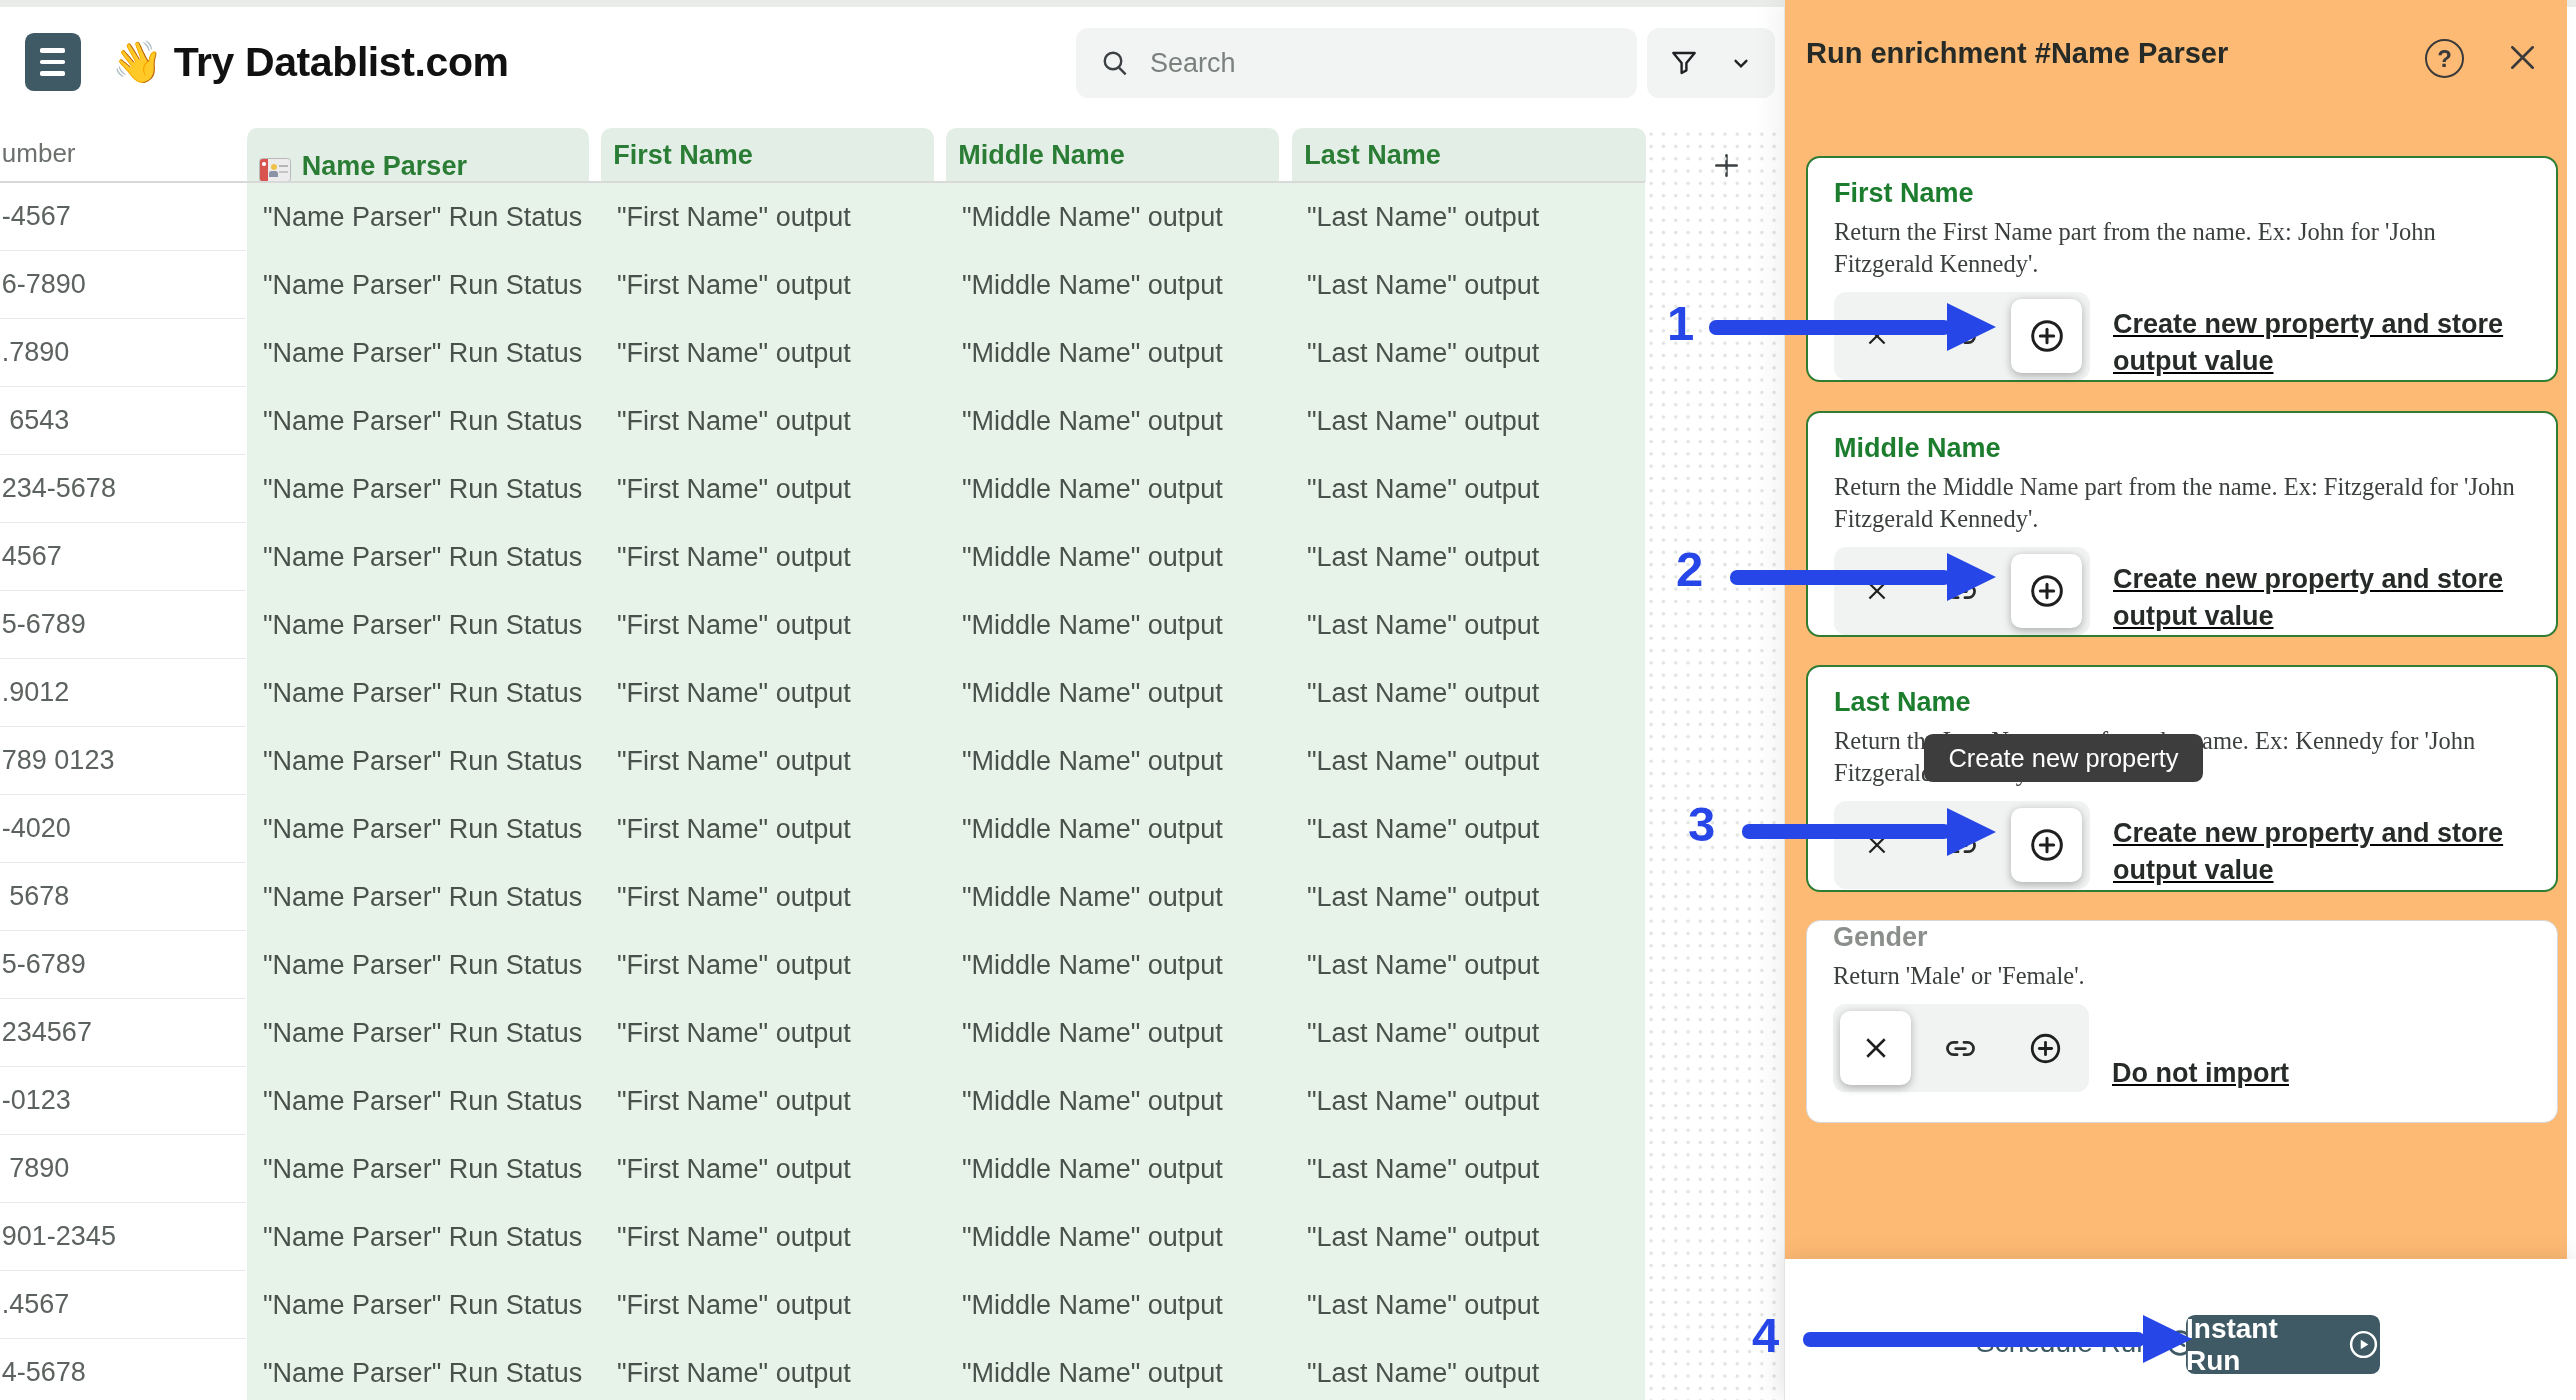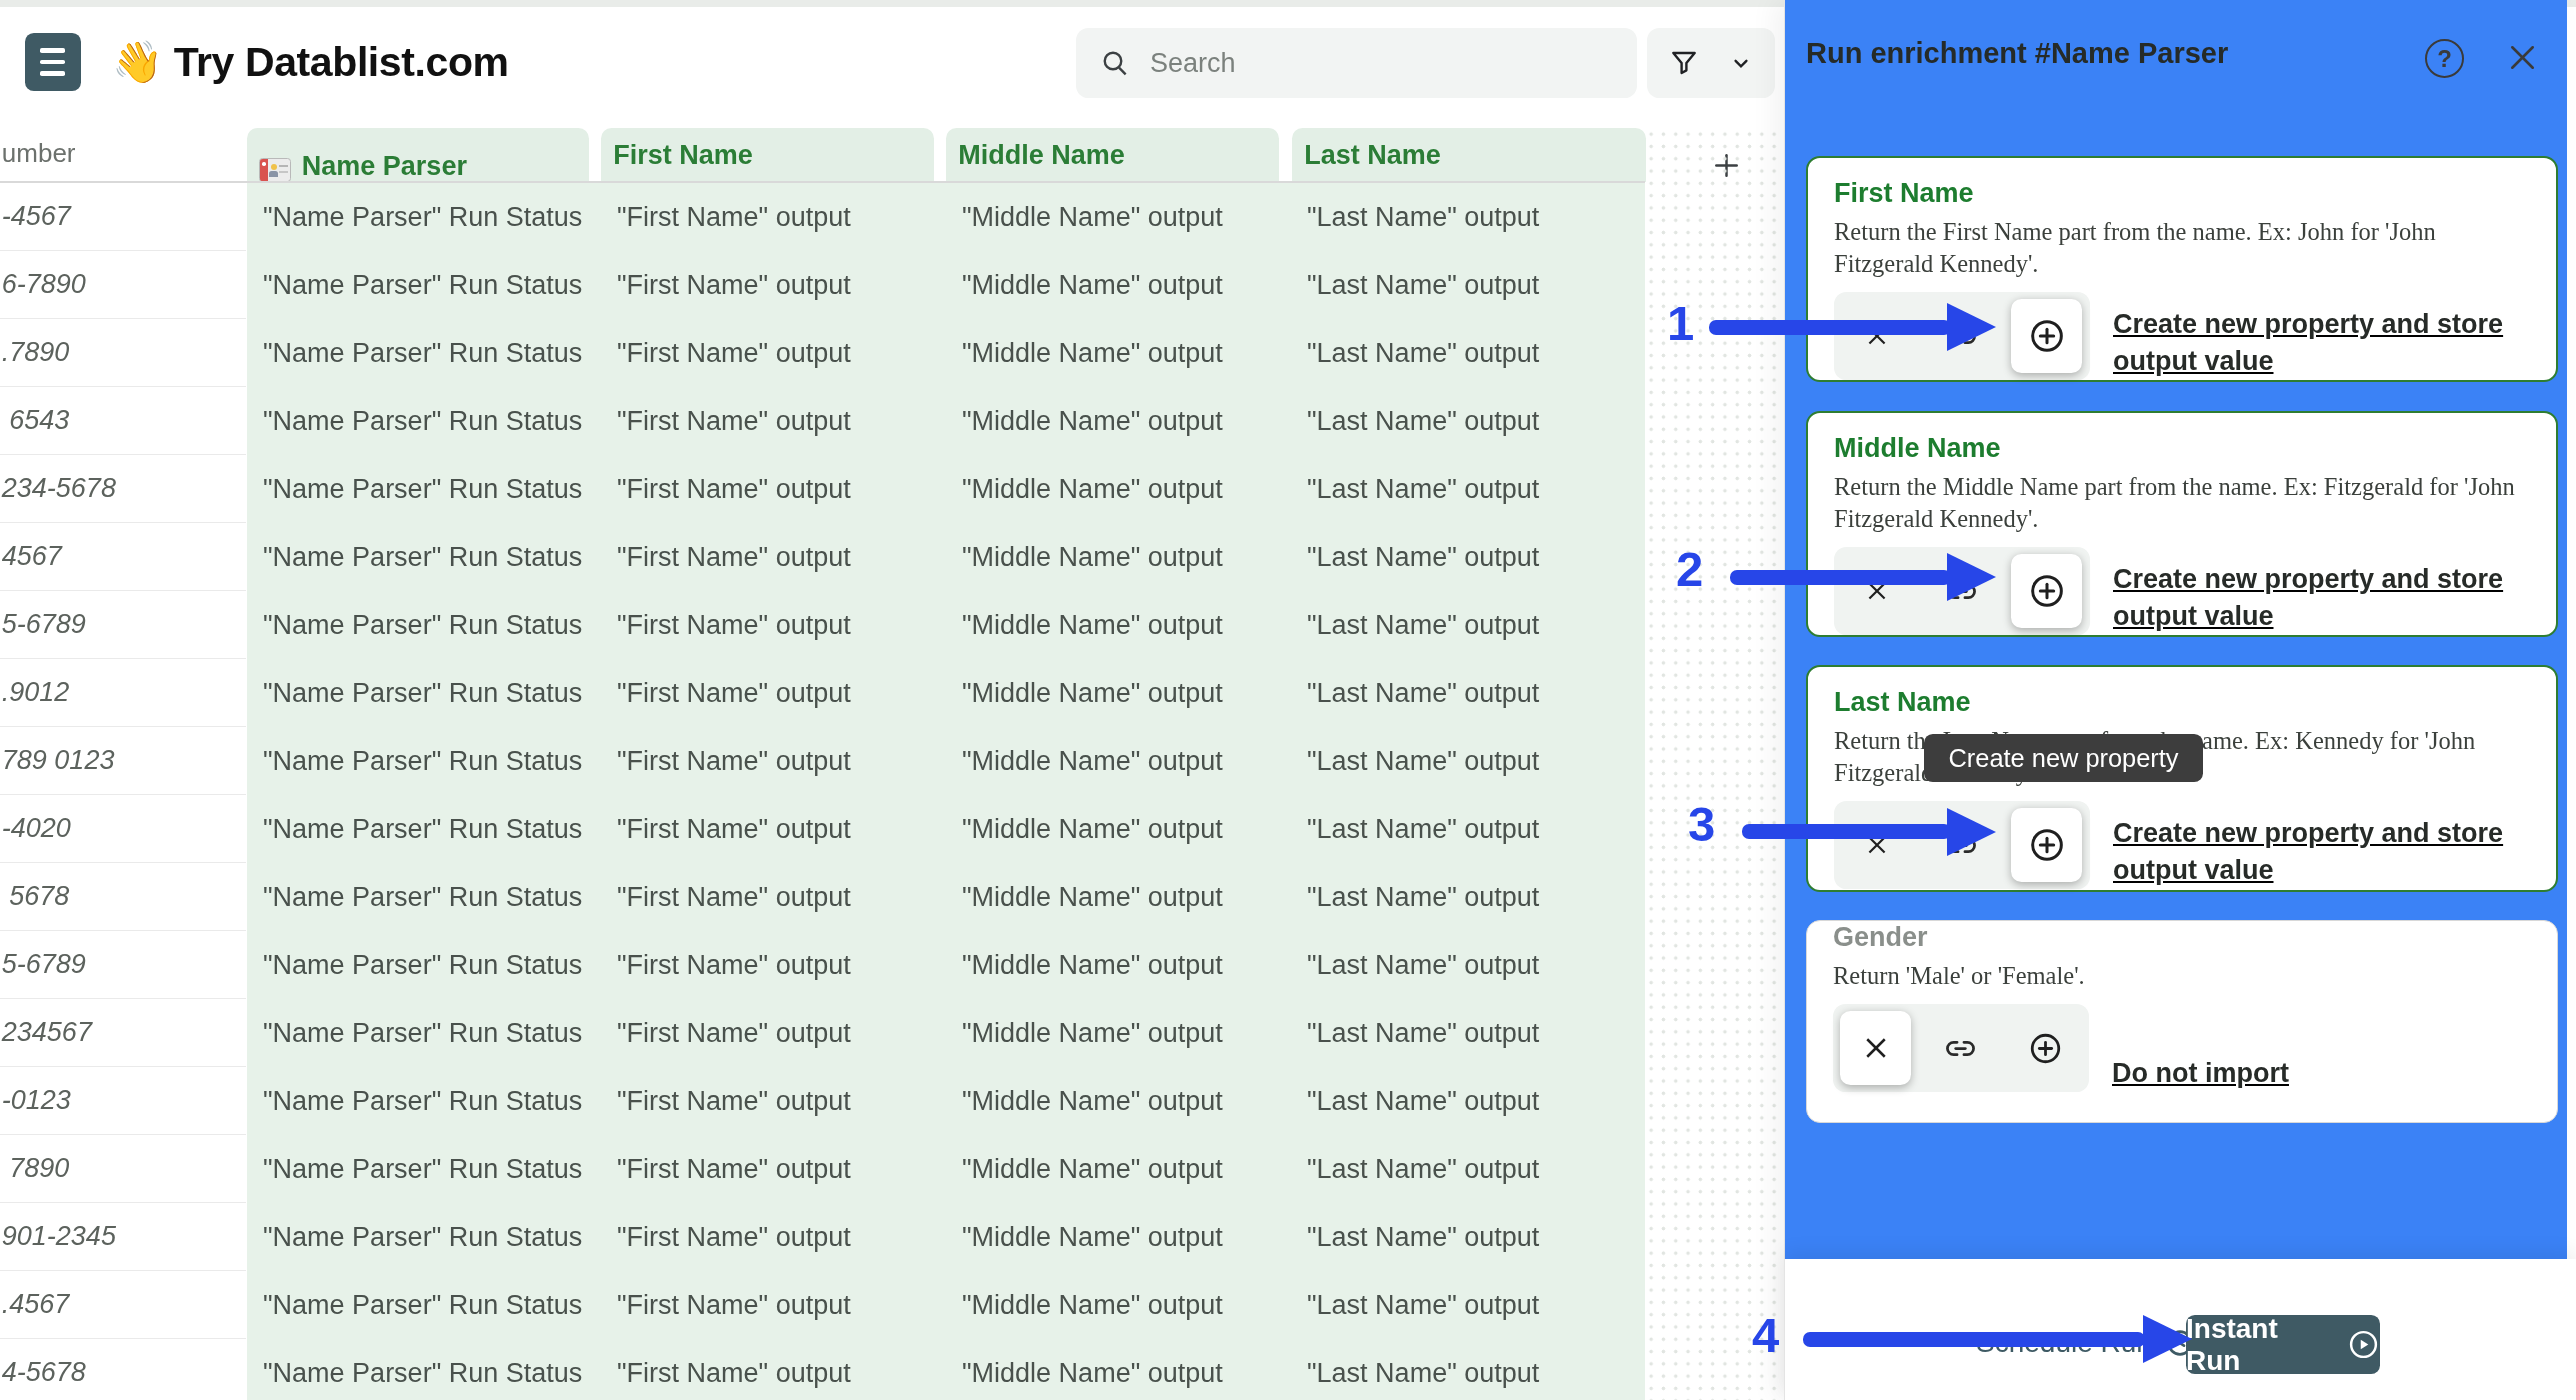--- a/index.html
+++ b/index.html
@@ -23,42 +23,42 @@
     display:flex; align-items:center; justify-content:space-between; padding:0 21px; }
 
   
   .colhead-left { position:absolute; left:1.8px; top:138px; font-size:26px; color:#6c716d; }
   .gh-cell { position:absolute; top:128px; height:54px; background:#e3efe6; border-radius:10.5px 10.5px 0 0;
     display:flex; align-items:center; font-size:27px; font-weight:700; color:#2b7d36; padding-left:12.3px; gap:10.5px; }
   .header-line { position:absolute; left:0; top:181px; width:1645px; height:1.8px; background:#d9d9d9; }
 
   .left-rows { position:absolute; left:0; top:183px; width:246px; }
   .lrow { height:68px; border-bottom:1.3px solid #eaeaea; display:flex; align-items:center; padding-left:1.8px;
-    font-size:27px; color:#5c625d; white-space:pre; background:#fff;font-style:italic; }
+    font-size:27px; color:#5c625d; white-space:pre; background:#fff; }
 
   .green-block { position:absolute; left:247px; top:183px; width:1398px; height:1217px; background:#e7f2e9; overflow:hidden; }
   .grow { height:68px; display:grid; grid-template-columns:354px 345px 345px 354px; align-items:center; }
   .gcell { padding-left:16px; font-size:27px; color:#49514c; white-space:nowrap; overflow:hidden; }
 
   .add-col { position:absolute; left:1703px; top:142px; width:46px; height:46px; display:flex; align-items:center; justify-content:center; cursor:pointer; }
 
   .dots-area { position:absolute; left:1645px; top:128px; width:138px; height:1272px;
     background-image:radial-gradient(#e1e5e1 1.6px, transparent 2.1px); background-size:12.3px 12.3px; }
 
   
   .idcard { width:32px; height:24.5px; background:#ececec; border:0.9px solid #b9b9b9; border-radius:3.5px; position:relative; flex:0 0 auto; }
   .idcard .stripe { position:absolute; left:0; top:0; width:8px; height:100%; background:#d9534f; border-radius:2.6px 0 0 2.6px; }
   .idcard .dot { position:absolute; left:2.2px; top:3.5px; width:3.5px; height:3.5px; background:#fff; border-radius:50%; }
   .idcard .head { position:absolute; left:10.5px; top:5.3px; width:6.1px; height:6.1px; background:#f0c24b; border-radius:50%; }
   .idcard .body { position:absolute; left:9.2px; top:12.3px; width:8.8px; height:6.1px; background:#8a94a6; border-radius:2.6px 2.6px 0 0; }
   .idcard .l1 { position:absolute; right:2.6px; top:6.1px; width:8.8px; height:2.6px; background:#b5b5b5; }
   .idcard .l2 { position:absolute; right:2.6px; top:12.3px; width:8.8px; height:2.6px; background:#c6c6c6; }
 
   
-  .panel { position:absolute; left:1784px; top:0; width:783px; height:1400px; background:#3b82f6; border-left:0.9px solid #e4e4e4;
+  .panel { position:absolute; left:1784px; top:0; width:783px; height:1400px; background:#fdba74; border-left:0.9px solid #e4e4e4;
     box-shadow:-10.5px 0 24.5px rgba(0,0,0,0.05); }
   .panel-title { position:absolute; left:21px; top:37px; font-size:29px; font-weight:700; color:#262b28; }
   .help-btn { position:absolute; left:640px; top:39px; width:39px; height:39px; border:2.6px solid #3a3a3a; border-radius:50%;
     display:flex; align-items:center; justify-content:center; font-size:24px; font-weight:700; color:#3a3a3a; cursor:pointer; }
   .close-btn { position:absolute; left:720px; top:40px; width:35px; height:35px; cursor:pointer; }
 
   .card { position:absolute; left:21px; width:752px; background:#fff; border-radius:14px; padding:19px 26px; }
   .card.green { border:2.2px solid #2e7d32; }
   .card.gray  { border:1.8px solid #d8d8d8; }
   .card-title { font-size:27px; font-weight:700; line-height:32px; }

